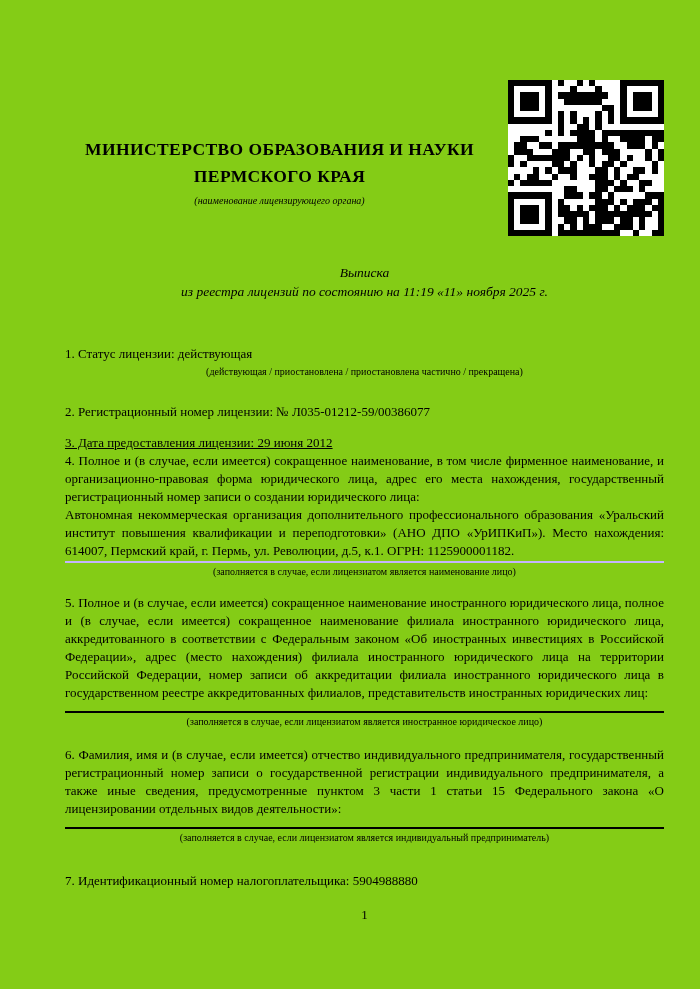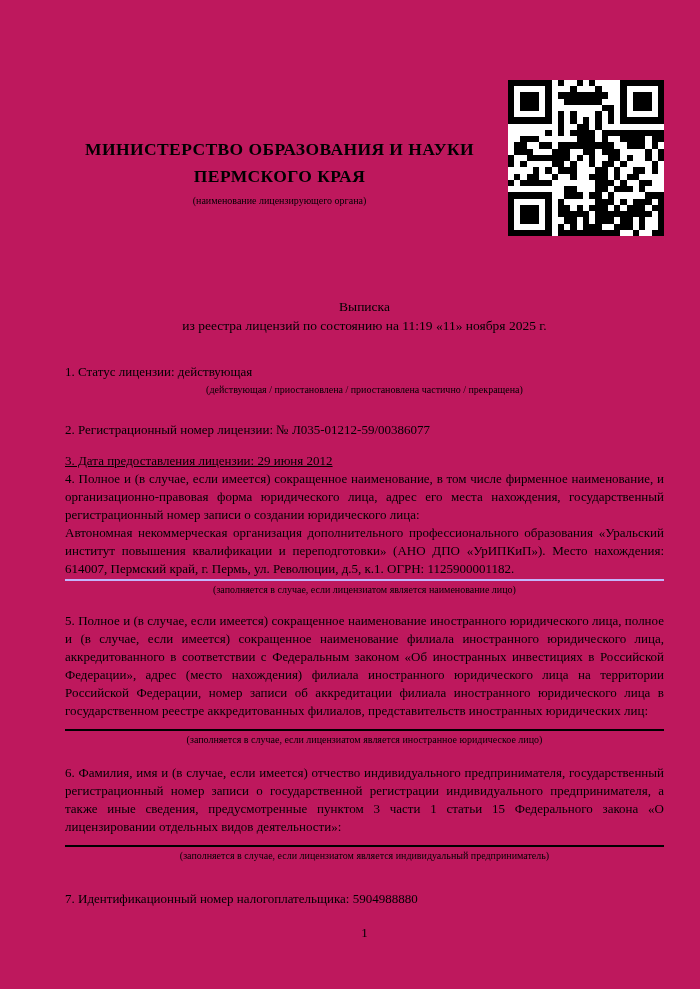--- a/index.html
+++ b/index.html
@@ -1,30 +1,30 @@
 <!DOCTYPE html>
 <html><head>
 <meta charset="utf-8">
 <style>
   html,body{margin:0;padding:0;background:#ffffff;}
   body{width:700px;height:989px;font-family:"Liberation Serif", serif;color:#000;}
-  .page{box-sizing:border-box;width:700px;height:989px;padding:80px 36px 0 65px;position:relative;background:#be185d;}
+  .page{box-sizing:border-box;width:700px;height:989px;padding:80px 36px 0 65px;position:relative;background:#84cc16;}
   .header-row{display:flex;align-items:flex-start;}
   .ministry{flex:1 1 auto;text-align:center;padding-top:56px;padding-right:14px;}
   .ministry-name{font-weight:bold;font-size:17.5px;line-height:27px;letter-spacing:.4px;}
-  .small-caption{font-size:10px;line-height:13px;margin-top:4px;}
+  .small-caption{font-size:10px;line-height:13px;margin-top:4px;font-style:italic;}
   .qr{width:156px;height:156px;flex:0 0 156px;}
   .qr svg{display:block;}
-  .doc-title{text-align:center;font-size:13.5px;line-height:19px;margin-top:61px;}
+  .doc-title{text-align:center;font-size:13.5px;line-height:19px;margin-top:27px;font-style:italic;}
   .item{font-size:13px;line-height:18px;}
   .just{text-align:justify;}
   .answer{border-bottom:2px solid #c4b5fd;padding-bottom:1px;}
   .blank-line{height:9px;border-bottom:2px solid #000;}
   .caption{font-size:10px;line-height:13px;text-align:center;margin-top:2px;}
-  .item-1{margin-top:28px;}
+  .item-1{margin-top:44px;}
   .item-2{margin-top:25px;}
   .item-3{margin-top:13px;text-decoration:underline;}
   .item-4{}
   .item-5{margin-top:16px;}
   .item-6{margin-top:18px;}
   .item-7{margin-top:28px;}
   .page-number{text-align:center;font-size:13px;margin-top:17px;}
 </style>
 </head>
 <body>

